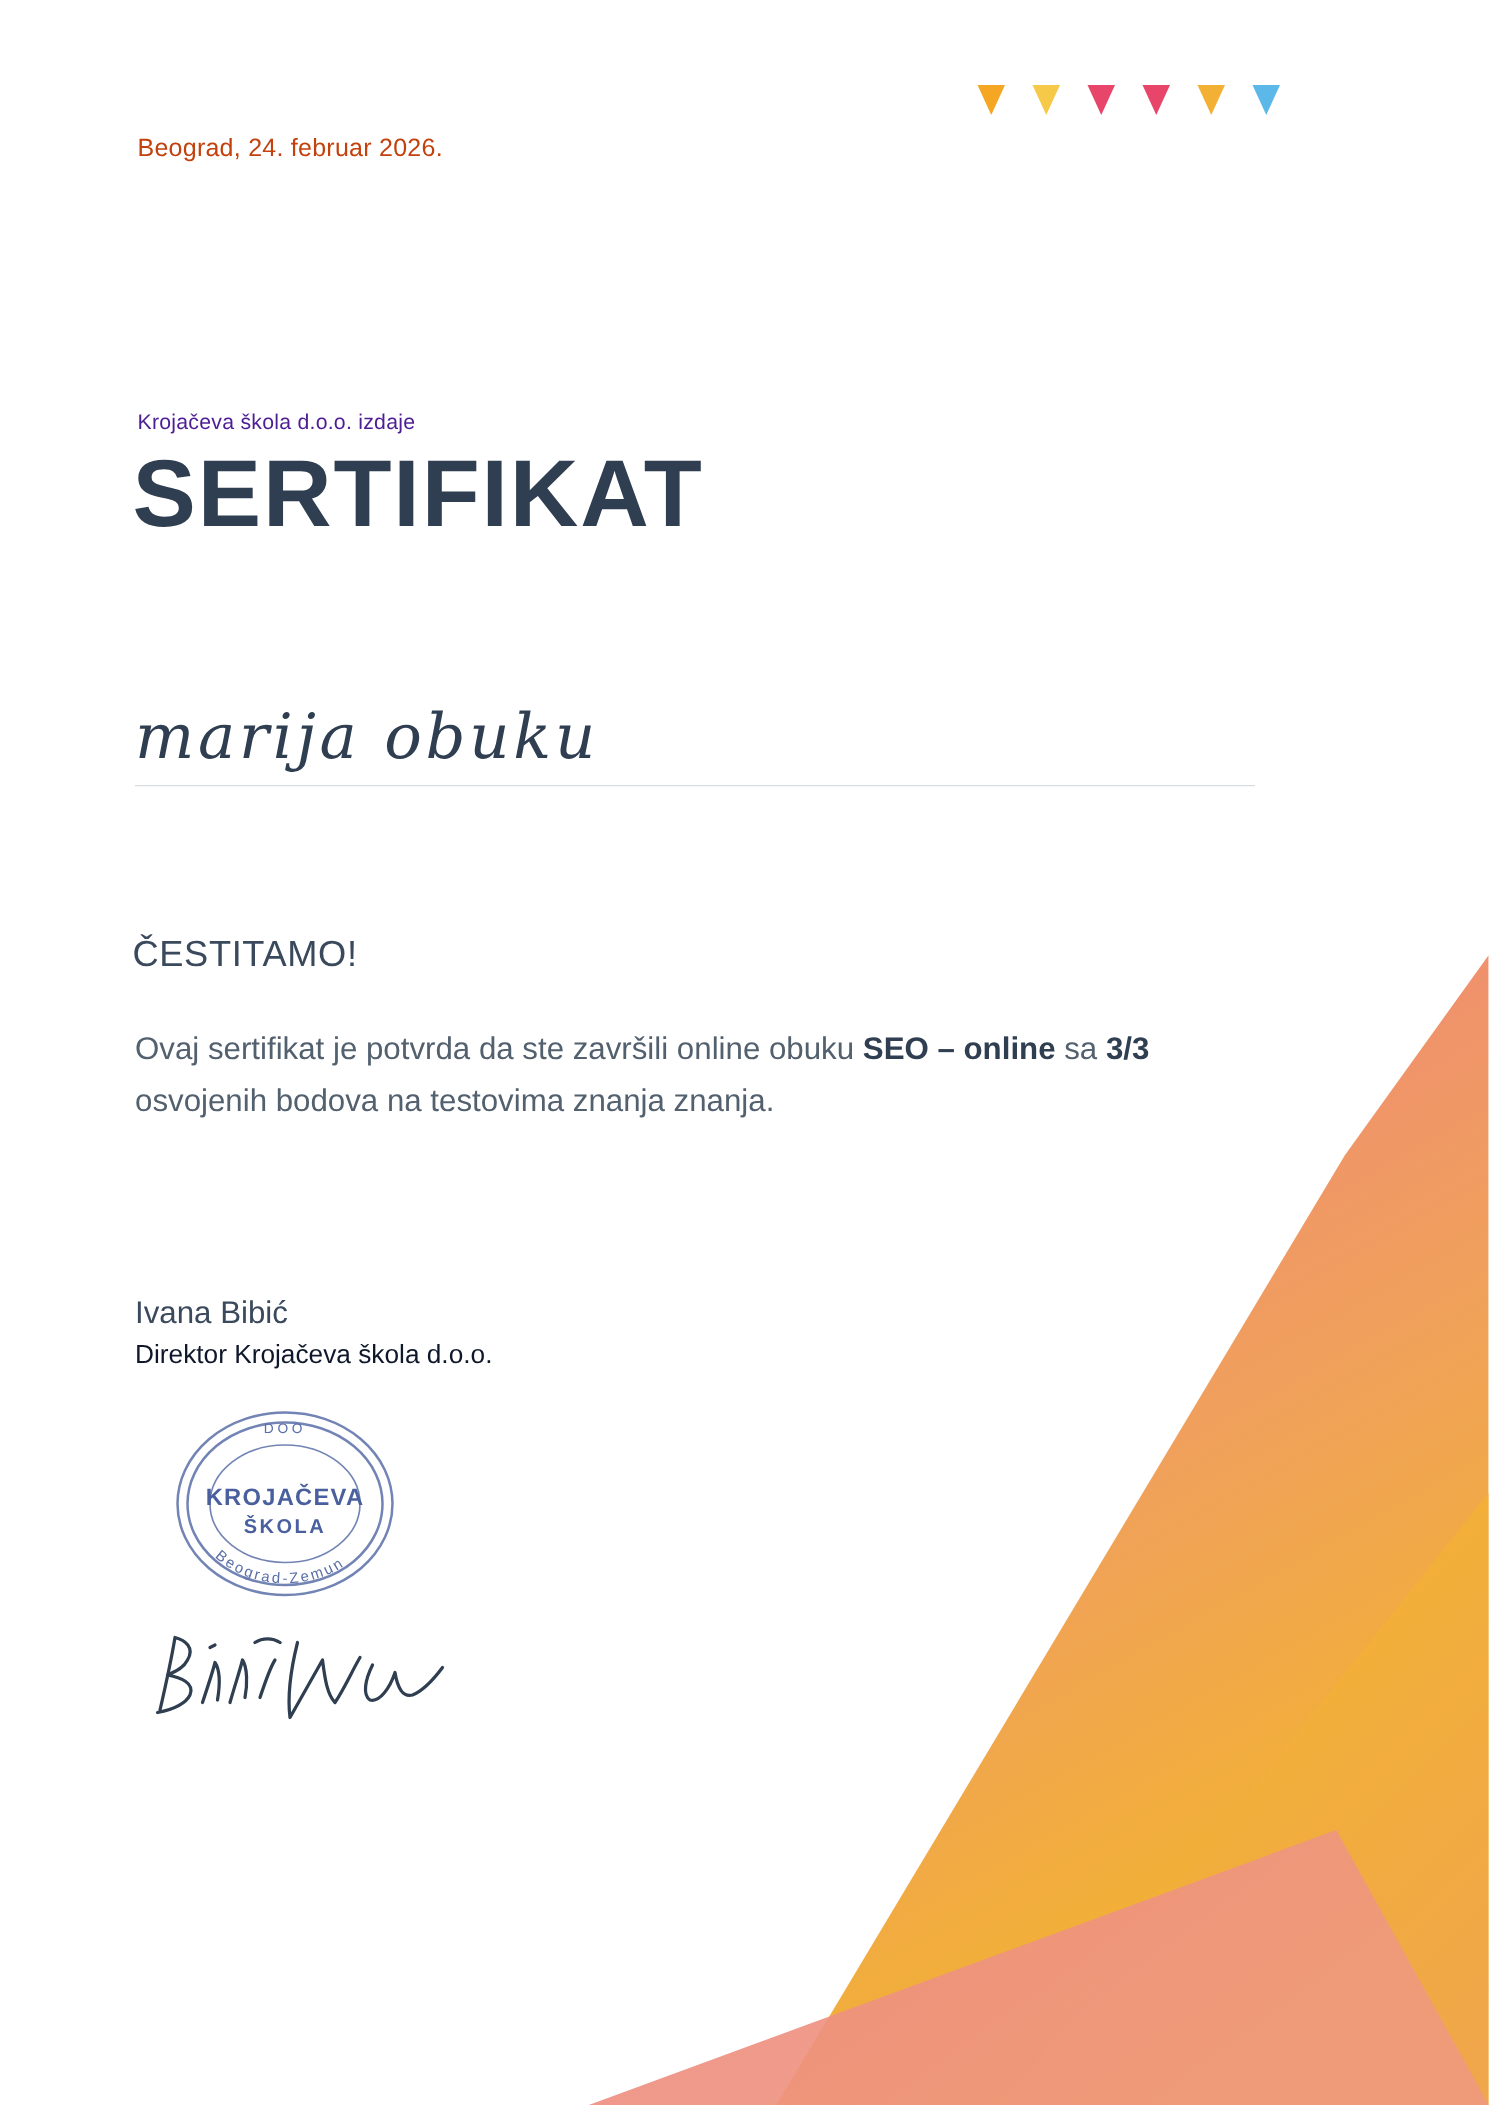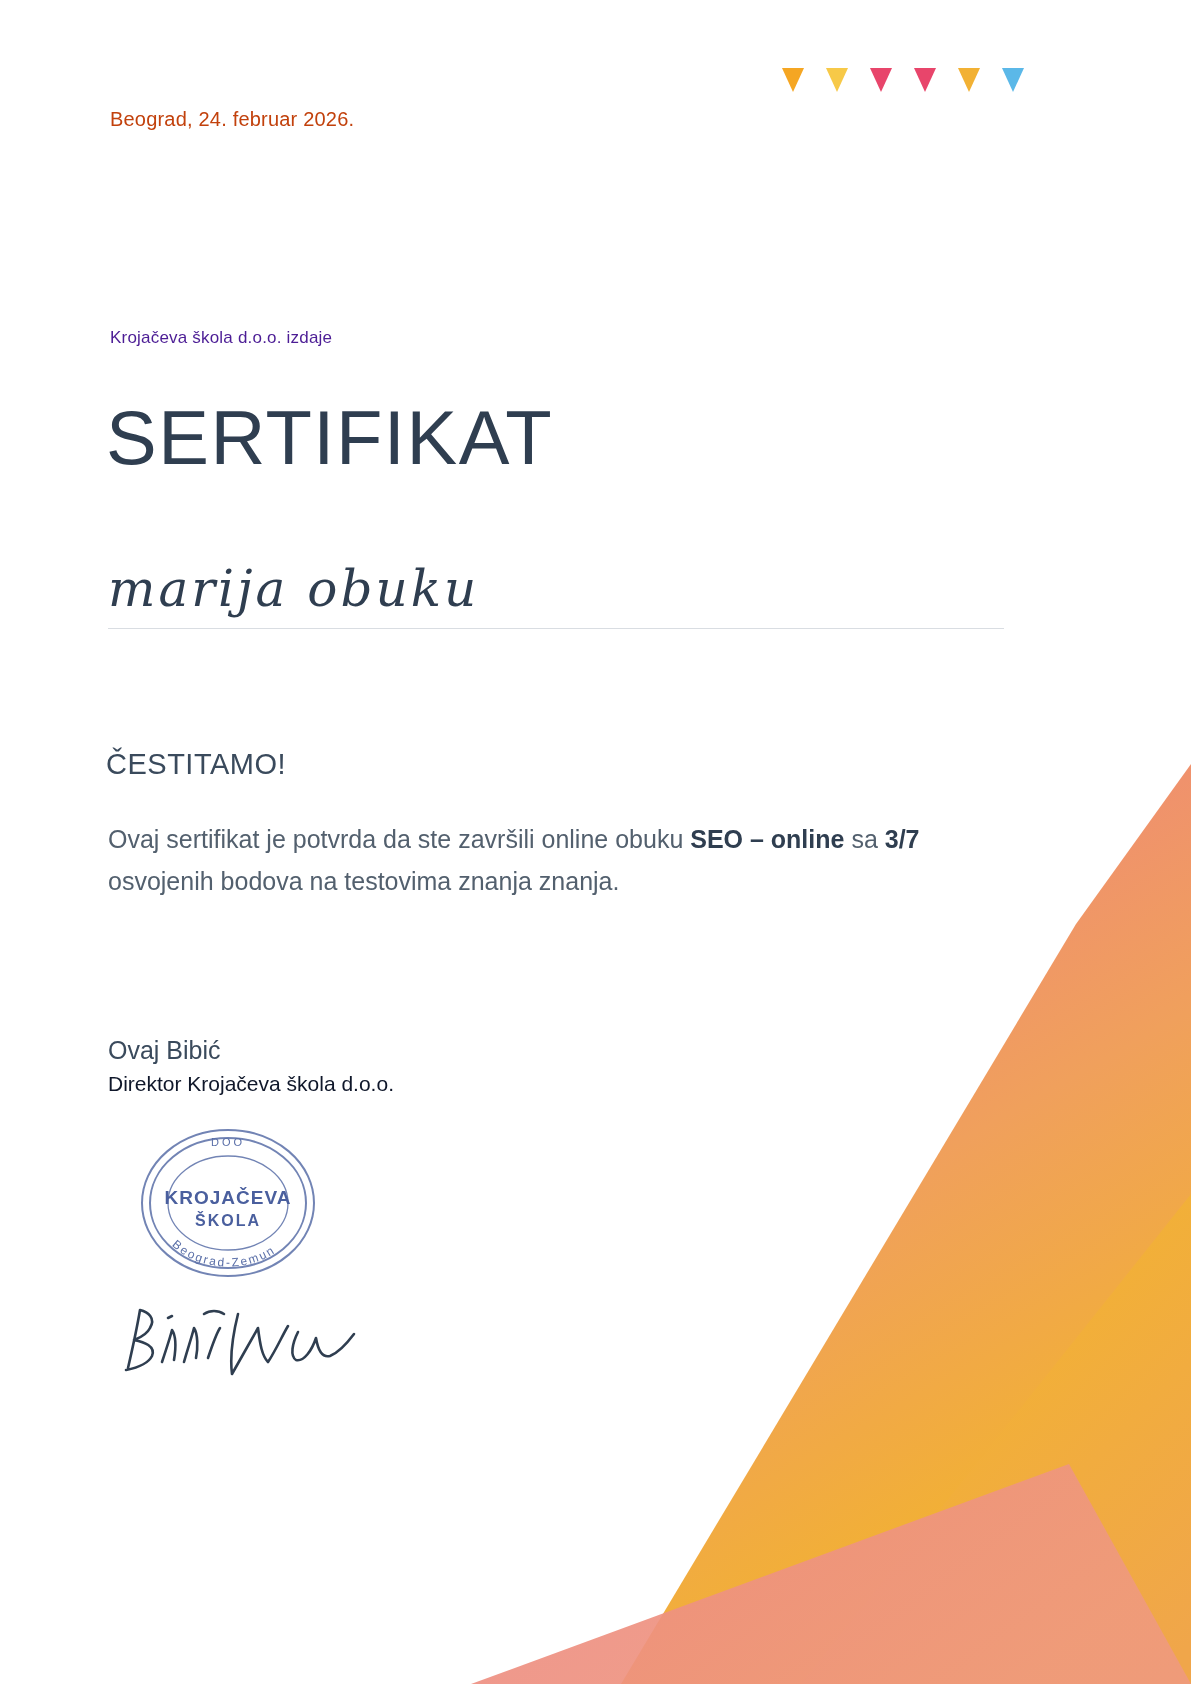--- a/index.html
+++ b/index.html
@@ -65,24 +65,23 @@
     top: 328px;
     font-size: 17px;
     color: #4c1d95;
     letter-spacing: 0.2px;
   }
   .cert-title {
     position: absolute;
     left: 106px;
     top: 352px;
     font-size: 76px;
-    font-weight: normal;
+    font-weight: bold;
     letter-spacing: 1.5px;
     color: #2f3e50;
-    margin-top: 42px;
   }
 
   
   .recipient {
     position: absolute;
     left: 108px;
     top: 560px;
     font-family: "DejaVu Serif", serif;
     font-style: italic;
     font-size: 50px;
@@ -195,24 +194,24 @@
 </div>
 
 <div class="issuer">Krojačeva škola d.o.o. izdaje</div>
 <div class="cert-title">SERTIFIKAT</div>
 
 <div class="recipient">marija obuku</div>
 <div class="recipient-rule"></div>
 
 <div class="congrats">ČESTITAMO!</div>
 <div class="body-text">
-  <span>Ovaj sertifikat je potvrda da ste završili online obuku </span><b>SEO – online</b><span> sa </span><b>3/7</b><span> osvojenih bodova na testovima znanja znanja.</span>
+  <span>Ovaj sertifikat je potvrda da ste završili online obuku </span><b>SEO – online</b><span> sa </span><b>3/3</b><span> osvojenih bodova na testovima znanja znanja.</span>
 </div>
 
-<div class="signer-name">Ovaj Bibić</div>
+<div class="signer-name">Ivana Bibić</div>
 <div class="signer-role">Direktor Krojačeva škola d.o.o.</div>
 
 <svg class="stamp" viewBox="0 0 200 170">
   <g fill="none" stroke="#5a6fa8" stroke-width="2" opacity="0.85">
     <ellipse cx="100" cy="85" rx="86" ry="73"></ellipse>
     <ellipse cx="100" cy="85" rx="78" ry="65"></ellipse>
     <ellipse cx="100" cy="85" rx="60" ry="47" stroke-width="1.3"></ellipse>
   </g>
   <text x="100" y="28" text-anchor="middle" font-family="'Liberation Sans', sans-serif" font-size="11" letter-spacing="3" fill="#5a6fa8">DOO</text>
   <text x="100" y="86" text-anchor="middle" font-family="'Liberation Sans', sans-serif" font-size="19" font-weight="bold" letter-spacing="1" fill="#4a5f9e">KROJAČEVA</text>

